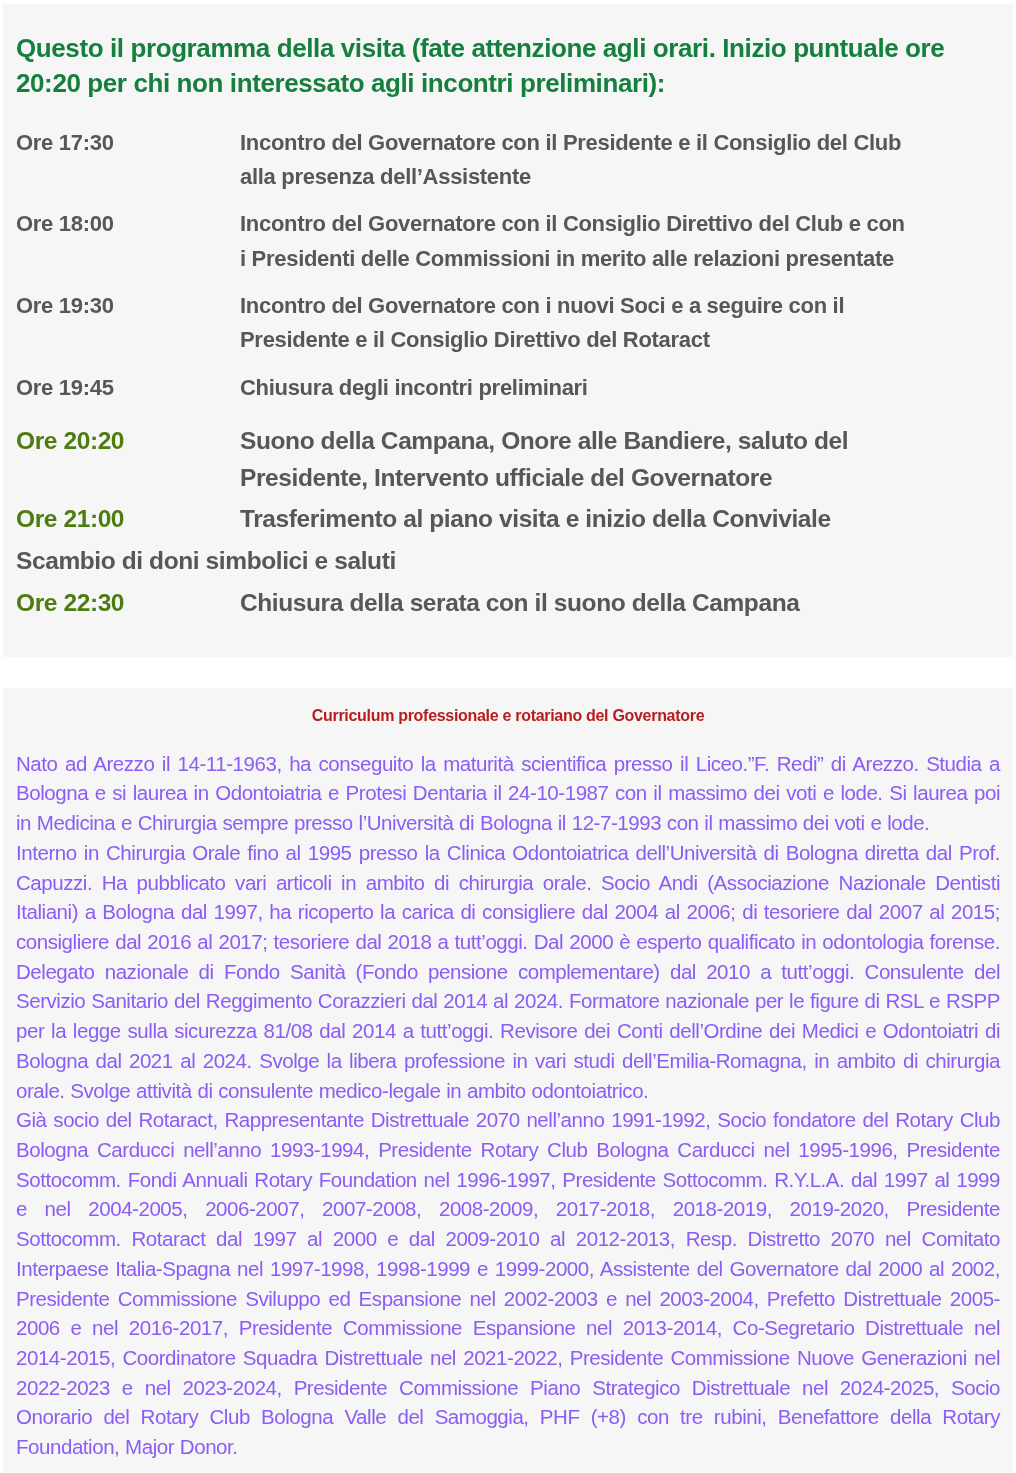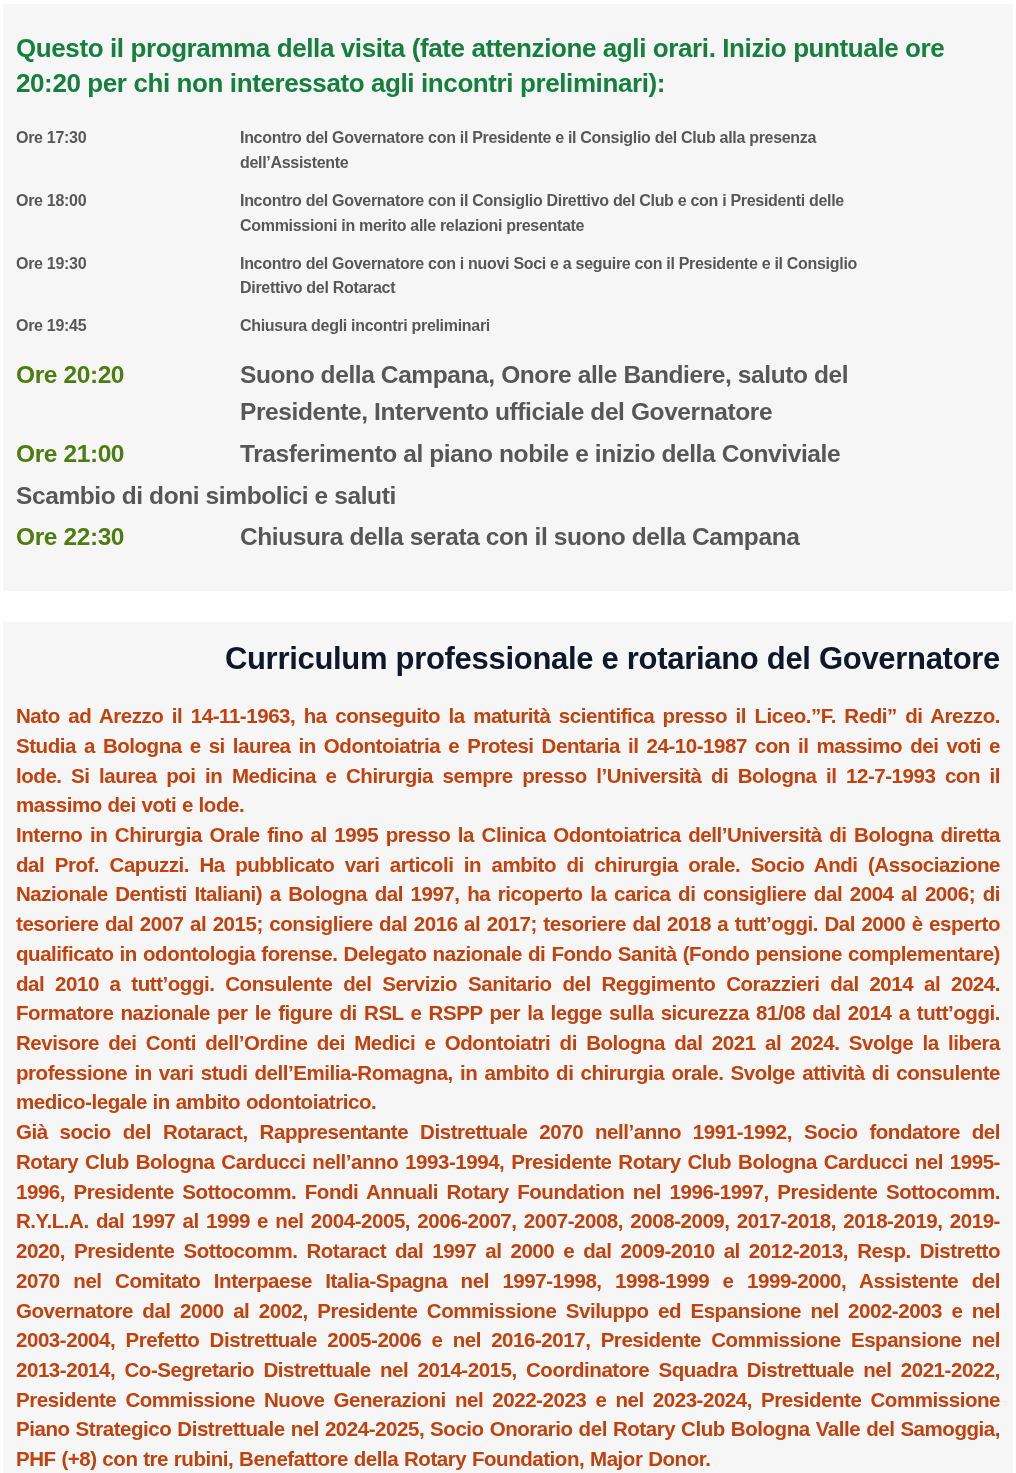--- a/index.html
+++ b/index.html
@@ -32,21 +32,21 @@
     max-width: 995px;
   }
   .schedule {
     margin-top: 2px;
   }
   .sched-row {
     display: flex;
     align-items: flex-start;
     font-weight: bold;
     color: #575757;
-    font-size: 16px;
+    font-size: 22px;
     line-height: 1.56;
     letter-spacing: -0.3px;
     margin-bottom: 13px;
   }
   .sched-row .time {
     flex: 0 0 224px;
     width: 224px;
   }
   .sched-row .desc {
     flex: 1 1 auto;
@@ -69,32 +69,32 @@
   }
   
   .gap {
     height: 31px;
     background: #ffffff;
   }
   .cv-panel {
     padding: 15px 13px 14px 13px;
   }
   .cv-title {
-    text-align: right;
-    color: #0f172a;
+    text-align: center;
+    color: #b91c1c;
     font-weight: bold;
-    font-size: 31px;
+    font-size: 16px;
     letter-spacing: -0.3px;
     margin: 4px 0 24px 0;
   }
   .cv-body p {
     margin: 0;
     text-align: justify;
-    font-weight: bold;
-    color: #c2410c;
+    font-weight: normal;
+    color: #8b5cf6;
     font-size: 20.5px;
     line-height: 1.45;
     letter-spacing: -0.45px;
     word-spacing: 0.5px;
   }
 </style>
 </head>
 <body>
 
 <section class="panel program-panel">
@@ -116,21 +116,21 @@
     <div class="sched-row">
       <div class="time">Ore 19:45</div>
       <div class="desc">Chiusura degli incontri preliminari</div>
     </div>
     <div class="sched-row hl first-hl">
       <div class="time">Ore 20:20</div>
       <div class="desc">Suono della Campana, Onore alle Bandiere, saluto del Presidente, Intervento ufficiale del Governatore</div>
     </div>
     <div class="sched-row hl">
       <div class="time">Ore 21:00</div>
-      <div class="desc">Trasferimento al piano nobile e inizio della Conviviale</div>
+      <div class="desc">Trasferimento al piano visita e inizio della Conviviale</div>
     </div>
     <div class="sched-row hl">
       <div class="desc">Scambio di doni simbolici e saluti</div>
     </div>
     <div class="sched-row hl">
       <div class="time">Ore 22:30</div>
       <div class="desc">Chiusura della serata con il suono della Campana</div>
     </div>
   </div>
 </section>

